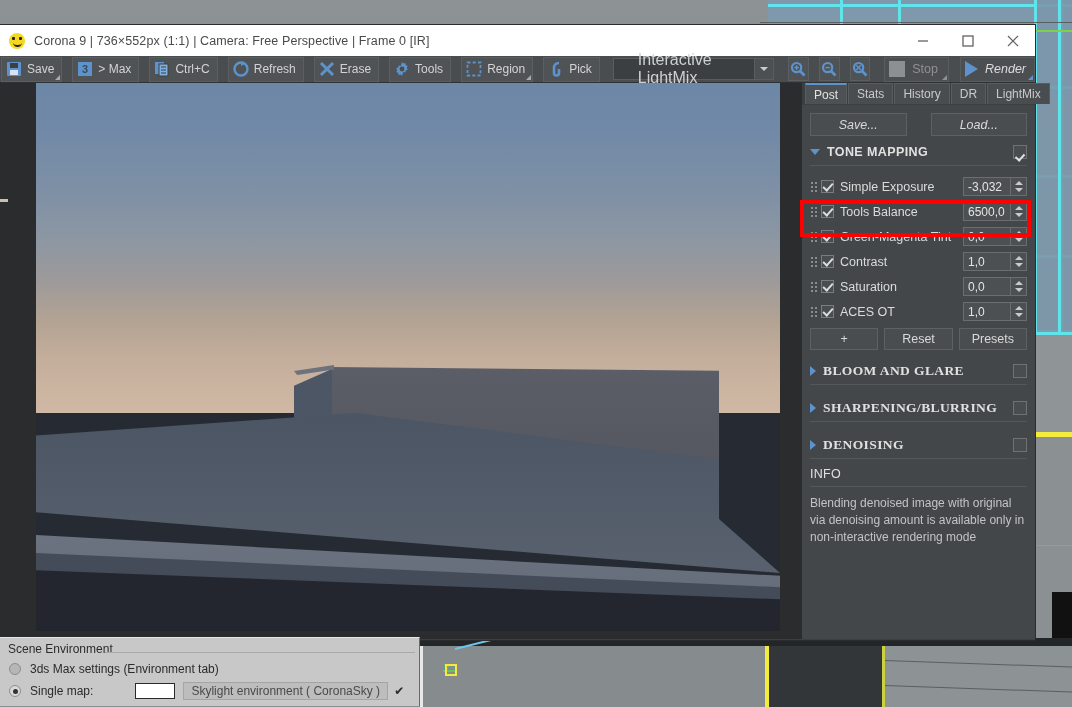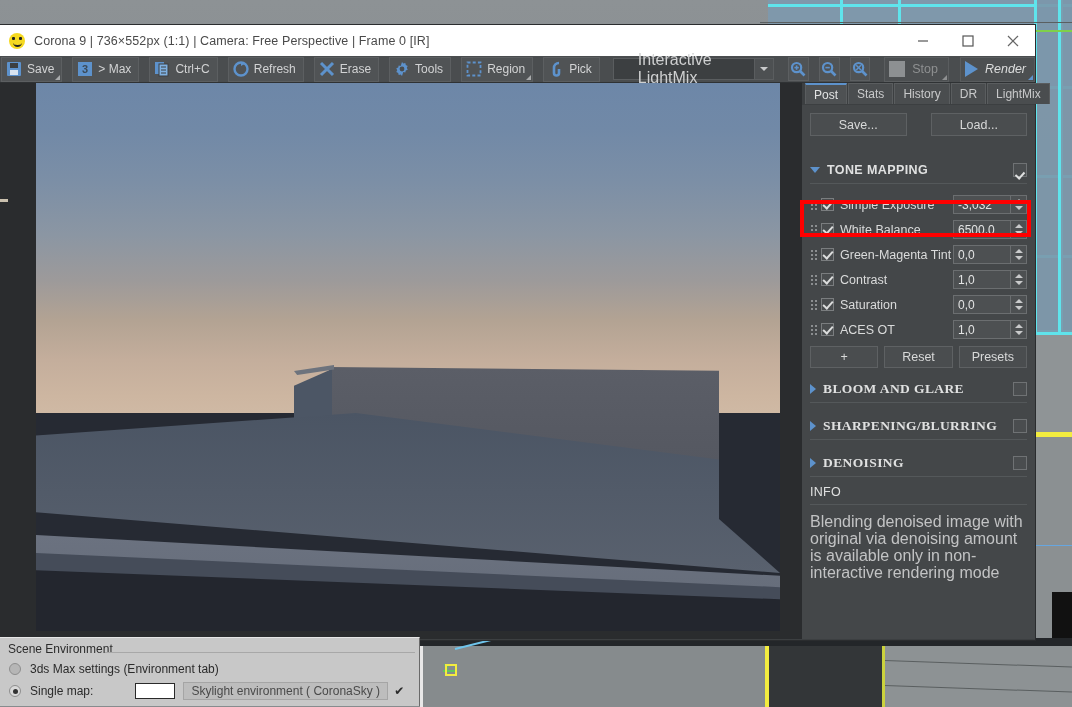--- a/index.html
+++ b/index.html
@@ -107,21 +107,21 @@
   
   .gutter-mark { position:absolute; left:0px; width:8px; height:3px; background:#c9c0ae; }
 
   
   #side-panel { width:233px; height:556px; background:#444749; padding:0; position:relative; }
   #tabs { display:flex; height:22px; background:#3c3f41; padding-left:3px; padding-top:0px; }
   .tab { height:21px; padding:0 8px; font-size:12px; color:#c8c9ca;
          display:flex; align-items:center; background:#4a4d4f; border:1px solid #5a5d5f; border-bottom:none; margin-right:1px; }
   .tab.active { background:#4e5153; border-top:2px solid #5d92cc; color:#e2e3e3; }
   #panel-inner { padding:8px 8px 0 8px; }
-  .btn-row { display:flex; gap:24px; margin-bottom:24px; }
+  .btn-row { display:flex; gap:24px; margin-bottom:6px;font-style:italic; }
   .panel-btn { flex:1; height:23px; background:#4a4d4f; border:1px solid #5e6163;
                color:#d8d9d9; font-size:12.5px; display:flex; align-items:center; justify-content:center; }
   .section-head { display:flex; align-items:center; height:20px; margin-bottom:3px; }
   .tri-down { width:0;height:0;border-left:5px solid transparent;border-right:5px solid transparent;border-top:6px solid #5d92cc; margin-right:7px; }
   .tri-right { width:0;height:0;border-top:5px solid transparent;border-bottom:5px solid transparent;border-left:6px solid #5d92cc; margin-right:7px; }
   .section-title { font-size:12.5px; font-weight:bold; color:#e0e1e1; letter-spacing:.4px; }
   .section-title.serif { font-family:"Liberation Serif", serif; font-size:13.5px; }
   .sec-check { margin-left:auto; width:14px;height:14px; background:#4a4d4f; border:1px solid #6f7274; position:relative; }
   .sec-check.on::after { content:""; position:absolute; left:3px; top:6px; width:4px;height:7px;
       border:solid #dfe0e0; border-width:0 2px 2px 0; transform:rotate(42deg); }
@@ -129,34 +129,34 @@
 
   .tm-row { display:flex; align-items:center; height:21px; margin-bottom:4px; }
   .grip { width:8px; height:12px; margin-right:3px; position:relative; flex:none; }
   .grip::before { content:""; position:absolute; left:1px; top:1px; width:2px;height:2px; background:#8b8e90;
      box-shadow: 0 4px 0 #8b8e90, 0 8px 0 #8b8e90, 4px 0 0 #8b8e90, 4px 4px 0 #8b8e90, 4px 8px 0 #8b8e90; }
   .cbox { width:13px;height:13px; background:#4a4d4f; border:1px solid #7a7d7f; position:relative; flex:none; margin-right:6px; }
   .cbox.on::after { content:""; position:absolute; left:3px; top:0px; width:4px;height:8px;
       border:solid #dcdddd; border-width:0 2px 2px 0; transform:rotate(42deg); }
   .tm-label { font-size:12.5px; color:#dadbdb; white-space:nowrap; }
   .spin-wrap { margin-left:auto; display:flex; align-items:stretch; }
-  .spin-field { width:58px; height:19px; background:#4d5052; border:1px solid #6b6e70;
+  .spin-field { width:48px; height:19px; background:#4d5052; border:1px solid #6b6e70;
                 color:#e3e4e4; font-size:12px; display:flex; align-items:center; padding-left:4px; }
   .spin-arrows { width:16px; height:19px; background:#4d5052; border:1px solid #6b6e70; border-left:none;
                  display:flex; flex-direction:column; align-items:center; justify-content:center; gap:3px; }
   .sa-up { width:0;height:0;border-left:4px solid transparent;border-right:4px solid transparent;border-bottom:4px solid #c9cacb; }
   .sa-dn { width:0;height:0;border-left:4px solid transparent;border-right:4px solid transparent;border-top:4px solid #c9cacb; }
 
   .triple-row { display:flex; gap:6px; margin:6px 0 11px 0; }
   .triple-btn { flex:1; height:22px; background:#4a4d4f; border:1px solid #5e6163;
                 color:#d8d9d9; font-size:12.5px; display:flex; align-items:center; justify-content:center; }
 
   #info-title { font-size:12.5px; font-weight:normal; color:#e0e1e1; letter-spacing:.3px; margin-top:6px; }
   #info-rule { height:1px; background:#54585a; margin:5px 0 8px 0; }
-  #info-text { font-size:16px; color:#c2c3c4; line-height:17px; }
+  #info-text { font-size:12px; color:#c2c3c4; line-height:17px; }
 
   
   #red-box { position:absolute; left:800px; top:175px; width:231px; height:37px;
              border:4px solid #ff0000; pointer-events:none; z-index:40; }
 
   
   #bottom-dialog { position:absolute; left:0; top:637px; width:420px; height:69px;
                    background:#c8c8c8; border-top:1px solid #e6e6e6; border-right:1px solid #6a6a6a; }
   #bd-label { font-size:12px; color:#2c2c2c; padding:4px 0 2px 8px; }
   #bd-rule { position:absolute; left:105px; top:652px; width:310px; height:1px; background:#a8a8a8; }
@@ -432,21 +432,21 @@
             <span class="spin-arrows">
                 <span class="sa-up"></span>
                 <span class="sa-dn"></span>
               </span>
           </span>
         </div>
 
         <div class="tm-row">
           <span class="grip"></span>
           <span class="cbox on"></span>
-          <span class="tm-label">White Balance</span>
+          <span class="tm-label">Tools Balance</span>
           <span class="spin-wrap">
             <span class="spin-field">6500,0</span>
             <span class="spin-arrows">
                 <span class="sa-up"></span>
                 <span class="sa-dn"></span>
               </span>
           </span>
         </div>
 
         <div class="tm-row">

